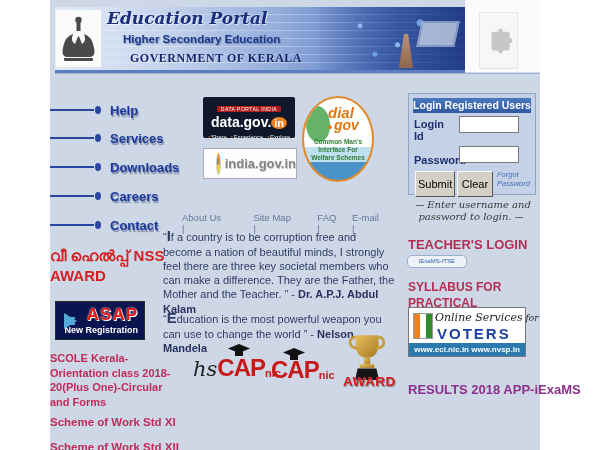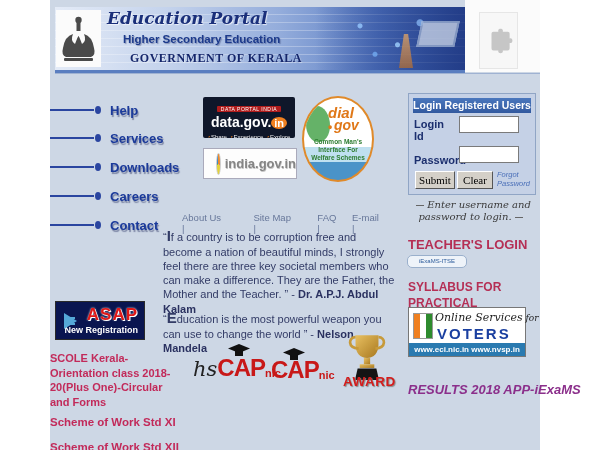--- a/index.html
+++ b/index.html
@@ -77,22 +77,22 @@
   .dial-dot{position:absolute;left:24px;top:22px;color:#e07818;font-weight:bold;font-size:12px;}
   .dial-desc{position:absolute;left:0;right:0;top:40px;font-size:6.5px;font-weight:bold;
     color:#2e7d32;line-height:1.25;}
 
   
   .login-panel{left:408px;top:93px;width:128px;height:102px;background:#c5d1e6;border:1px solid #90a5c5;box-sizing:border-box;}
   .login-title{position:absolute;left:4px;top:4px;right:4px;height:15px;background:linear-gradient(180deg,#4a77bd,#32599f);
     color:#fff;font-weight:bold;font-size:10.5px;text-align:center;line-height:15px;}
   .login-label{position:absolute;font-weight:bold;font-size:11px;color:#1c2f6e;}
   .login-input{position:absolute;width:54px;height:15px;background:#fff;border:1px solid #7a7a7a;font-size:10px;padding:0 2px;}
-  .btn{position:absolute;height:18px;background:#d4d0c8;border:1px solid;border-color:#fff #555 #555 #fff;
-    font-size:11px;font-family:Liberation Serif, serif;white-space:nowrap;overflow:hidden;cursor:pointer;padding:0 2px;}
+  .btn{position:absolute;height:26px;background:#d4d0c8;border:1px solid;border-color:#fff #555 #555 #fff;
+    font-size:11px;font-family:Liberation Sans, sans-serif;white-space:nowrap;overflow:hidden;cursor:pointer;padding:0 2px;}
   .forgot{position:absolute;left:88px;top:76px;width:38px;font-size:7.5px;font-style:italic;
     color:#4a6fb8;line-height:1.2;cursor:pointer;}
   .login-hint{left:402px;top:199px;width:140px;text-align:center;font-family:"DejaVu Serif",serif;
     font-style:italic;font-size:10px;color:#3a3a3a;line-height:1.2;}
   .login-hint::before,.login-hint::after{content:"";display:inline-block;width:8px;height:1px;
     background:#666;vertical-align:middle;margin:0 3px;}
 
   
   .linkbar{left:182px;top:212px;width:200px;display:flex;font-size:9.5px;color:#67779a;}
   .linkbar span{cursor:pointer;}
@@ -108,21 +108,21 @@
   .syllabus{left:408px;top:280px;width:135px;font-weight:bold;font-size:12px;color:#b52f55;line-height:1.3;cursor:pointer;}
   .voters{left:408px;top:307px;width:118px;height:50px;background:#fff;border:1px solid #777;box-sizing:border-box;cursor:pointer;}
   .evm{position:absolute;left:4px;top:5px;width:18px;height:24px;border:1px solid #999;display:flex;}
   .evm i{flex:1;} .evm .o{background:#f08020;} .evm .w{background:#fff;} .evm .g{background:#2e8b2e;}
   .vt-line1{position:absolute;left:26px;top:3px;font-family:"DejaVu Serif",serif;font-style:italic;
     font-size:11px;color:#222;white-space:nowrap;}
   .vt-for{font-size:9px;}
   .vt-title{position:absolute;left:28px;top:17px;font-weight:bold;font-size:15px;letter-spacing:2px;color:#1a3fa0;}
   .vt-bar{position:absolute;left:0;right:0;bottom:0;height:13px;background:#2a7ab0;color:#fff;
     font-weight:bold;font-size:8px;text-align:center;line-height:13px;}
-  .results{left:408px;top:382px;font-weight:bold;font-style:italic;font-size:13px;color:#8b2f8b;cursor:pointer;white-space:nowrap;}
+  .results{left:408px;top:382px;font-weight:bold;font-size:13px;color:#8b2f8b;cursor:pointer;white-space:nowrap;}
 
   
   .nss{left:50px;top:246px;width:118px;font-weight:bold;font-size:15px;color:#d42020;line-height:1.35;cursor:pointer;}
   .asap{left:55px;top:301px;width:90px;height:39px;background:#0a1550;border:1px solid #2a2a2a;
     display:flex;flex-direction:column;align-items:flex-end;justify-content:center;padding-right:6px;
     box-sizing:border-box;cursor:pointer;}
   .asap-arrow{position:absolute;left:8px;top:11px;width:0;height:0;border-top:8px solid transparent;
     border-bottom:8px solid transparent;border-left:13px solid #55a8d8;}
   .asap-arrow::before{content:"";position:absolute;left:-8px;top:-4px;width:6px;height:2px;background:#55a8d8;box-shadow:0 6px 0 #55a8d8;}
   .asap-title{color:#e01818;font-weight:bold;font-size:17px;letter-spacing:1px;
@@ -266,20 +266,21 @@
         <i class="w"></i>
         <i class="g"></i>
       </div>
     <div class="vt-line1"><span>Online Services</span><span class="vt-for"> for</span></div>
     <div class="vt-title">VOTERS</div>
     <div class="vt-bar">www.eci.nic.in  www.nvsp.in</div>
   </div>
 
   <div class="abs results">RESULTS 2018 APP-iExaMS</div>
 
+  <div class="abs nss">വീ ഹെൽപ്പ് NSS AWARD</div>
 
   <div class="abs asap">
     <span class="asap-arrow"></span>
     <span class="asap-title">ASAP</span>
     <span class="asap-sub">New Registration</span>
   </div>
 
   <div class="abs scole">SCOLE Kerala-Orientation class 2018-20(Plus One)-Circular and Forms</div>
   <div class="abs scheme" style="top:416px;">Scheme of Work Std XI</div>
   <div class="abs scheme" style="top:441px;">Scheme of Work Std XII</div>

